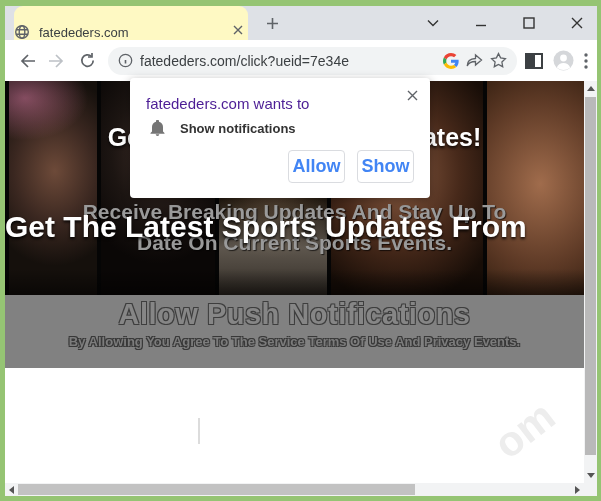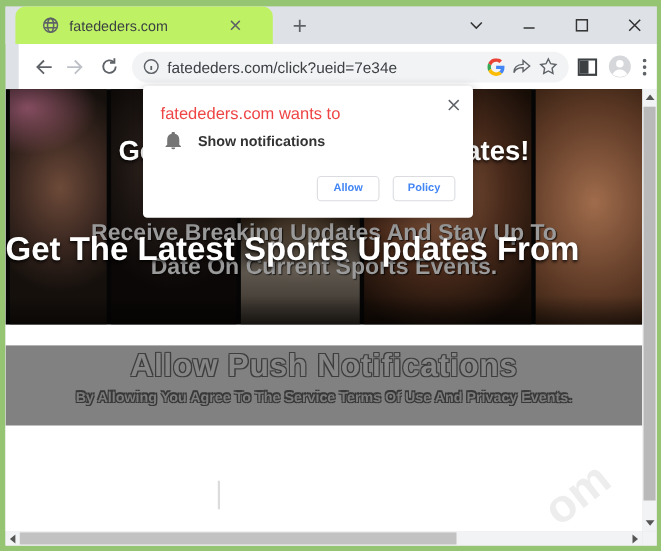--- a/index.html
+++ b/index.html
@@ -2,32 +2,32 @@
 <html><head>
 <meta charset="utf-8">
 <style>
   html,body{margin:0;padding:0;}
   body{width:601px;height:501px;font-family:"Liberation Sans",sans-serif;-webkit-font-smoothing:antialiased;}
   .window{position:relative;width:601px;height:501px;background:#95c473;overflow:hidden;}
   .inner{position:absolute;left:5px;top:6px;right:4px;bottom:5px;background:#dee1e6;}
 
   
   .tabbar{position:absolute;top:0;left:0;right:0;height:34px;background:#dee1e6;}
-  .tab{position:absolute;left:9px;top:0;width:234px;height:34px;background:#bef264;
-       border-radius:9px 9px 0 0;display:flex;align-items:center;padding:0 24px;box-sizing:border-box;}
+  .tab{position:absolute;left:9px;top:0;width:234px;height:34px;background:#fef9c3;
+       border-radius:9px 9px 0 0;display:flex;align-items:flex-end;padding:0 0;box-sizing:border-box;}
   .tab-title{flex:1;margin-left:9px;font-size:13px;color:#3c4043;white-space:nowrap;overflow:hidden;}
   .icon-btn{display:flex;align-items:center;justify-content:center;border-radius:50%;cursor:pointer;}
   .tab-close{width:20px;height:20px;}
   .newtab{position:absolute;left:253px;top:3px;width:28px;height:28px;}
   .wincontrols{position:absolute;right:12px;top:0;height:34px;display:flex;align-items:center;gap:32px;}
   .winbtn{width:16px;height:16px;display:flex;align-items:center;justify-content:center;}
 
   
   .toolbar{position:absolute;top:34px;left:0;right:0;height:41px;background:#ffffff;
-           display:flex;align-items:center;padding:0 9px;box-sizing:border-box;gap:4px;margin-left:12px;}
+           display:flex;align-items:center;padding:0 9px;box-sizing:border-box;gap:4px;}
   .nav-btn{width:26px;height:26px;flex:0 0 auto;}
   .urlbar{flex:1;height:28px;background:#f1f3f4;border-radius:14px;display:flex;align-items:center;
           padding:0 10px;gap:7px;min-width:0;margin:0 4px;}
   .url-text{flex:1;font-size:14px;color:#3c4043;white-space:nowrap;overflow:hidden;min-width:0;}
   .tool-right{display:flex;align-items:center;gap:10px;flex:0 0 auto;}
 
   
   .page{position:absolute;top:75px;left:0;right:13px;bottom:13px;background:#ffffff;overflow:hidden;}
   .hero{position:relative;height:214px;background:#050505;overflow:hidden;}
   .panels{position:absolute;inset:0;display:flex;gap:4px;padding-left:4px;}
@@ -47,41 +47,41 @@
       background:linear-gradient(to bottom,rgba(0,0,0,0),rgba(0,0,0,.55));}
   .baked-headline{position:absolute;top:42px;left:0;width:100%;text-align:center;
       font-size:25px;font-weight:700;color:#fff;text-shadow:0 2px 3px rgba(0,0,0,.8);}
   .secondary-text{position:absolute;top:115px;left:0;width:100%;text-align:center;
       font-size:21px;font-weight:700;color:#9a9a9a;line-height:31px;
       text-shadow:1px 1px 1px rgba(0,0,0,.65);}
   .main-headline{position:absolute;top:123px;left:0;width:100%;text-align:left;
       font-size:30px;font-weight:700;color:#ffffff;line-height:45px;
       text-shadow:0 2px 3px rgba(0,0,0,.85);}
 
-  .band{height:73px;background:#818181;text-align:center;overflow:hidden;margin-top:19px;}
+  .band{height:73px;background:#818181;text-align:center;overflow:hidden;}
   .band-title{margin-top:3px;font-size:29px;font-weight:700;color:#868686;letter-spacing:.5px;
       text-shadow:-1px -1px 0 #3e3e3e,1px -1px 0 #3e3e3e,-1px 1px 0 #3e3e3e,1px 1px 0 #3e3e3e;}
   .band-subtitle{margin-top:3px;font-size:13px;font-weight:700;color:#7c7c7c;
       text-shadow:-1px -1px 0 #383838,1px -1px 0 #383838,-1px 1px 0 #383838,1px 1px 0 #383838;}
 
   .white-area{position:relative;height:115px;background:#ffffff;}
   .watermark{position:absolute;right:28px;top:38px;transform:rotate(-38deg);
       font-size:42px;font-weight:700;color:#ededed;}
   .stray-line{position:absolute;left:193px;top:50px;width:2px;height:26px;background:#dcdcdc;}
 
   
   .dialog{position:absolute;left:125px;top:72px;width:300px;height:120px;background:#ffffff;
       border-radius:4px;box-shadow:0 2px 10px rgba(0,0,0,.3);z-index:50;box-sizing:border-box;}
   .dialog-close{position:absolute;top:8px;right:9px;width:18px;height:18px;}
-  .dialog-title{position:absolute;top:17px;left:16px;font-size:15px;color:#ef4444;}
+  .dialog-title{position:absolute;top:17px;left:16px;font-size:15px;color:#4c1d95;}
   .dialog-row{position:absolute;top:42px;left:20px;display:flex;align-items:center;gap:15px;font-weight:bold;}
   .dialog-perm{font-size:13px;color:#333;}
   .dialog-actions{position:absolute;bottom:15px;right:16px;display:flex;gap:12px;}
   .dlg-btn{background:#fff;border:1px solid #dadce0;border-radius:4px;color:#4285f4;
-      font-family:"Liberation Sans",sans-serif;font-size:10px;font-weight:700;
+      font-family:"Liberation Sans",sans-serif;font-size:18px;font-weight:700;
       padding:5px 0;width:57px;text-align:center;cursor:pointer;}
 
   
   .vscroll{position:absolute;top:75px;right:0;bottom:13px;width:13px;background:#f2f3f4;}
   .vthumb{position:absolute;top:16px;left:1px;width:11px;height:358px;background:#b9b9b9;}
   .hscroll{position:absolute;left:0;right:13px;bottom:0;height:13px;background:#f2f3f4;}
   .hthumb{position:absolute;left:13px;top:1px;height:11px;width:397px;background:#c2c2c2;}
   .corner{position:absolute;right:0;bottom:0;width:13px;height:13px;background:#f2f3f4;}
   .tri{width:0;height:0;position:absolute;}
   .tri-up{left:3px;top:5px;border-left:4px solid transparent;border-right:4px solid transparent;border-bottom:5px solid #555;}
@@ -253,21 +253,21 @@
       <div class="dialog-row">
         <span>
           <svg width="15" height="16" viewBox="0 0 15 16" fill="#757575">
             <path d="M7.5 16a1.8 1.8 0 0 0 1.8-1.8H5.7A1.8 1.8 0 0 0 7.5 16zM13 11.5V7a5.5 5.5 0 0 0-4-5.3V1.2a1.5 1.5 0 1 0-3 0v.5A5.5 5.5 0 0 0 2 7v4.5L.5 13v.7h14V13z"></path>
           </svg>
         </span>
         <span class="dialog-perm">Show notifications</span>
       </div>
       <div class="dialog-actions">
         <button class="dlg-btn">Allow</button>
-        <button class="dlg-btn">Policy</button>
+        <button class="dlg-btn">Show</button>
       </div>
     </div>
 
     <div class="vscroll">
       <span class="tri tri-up"></span>
       <div class="vthumb"></div>
       <span class="tri tri-down"></span>
     </div>
     <div class="hscroll">
       <span class="tri tri-left"></span>

